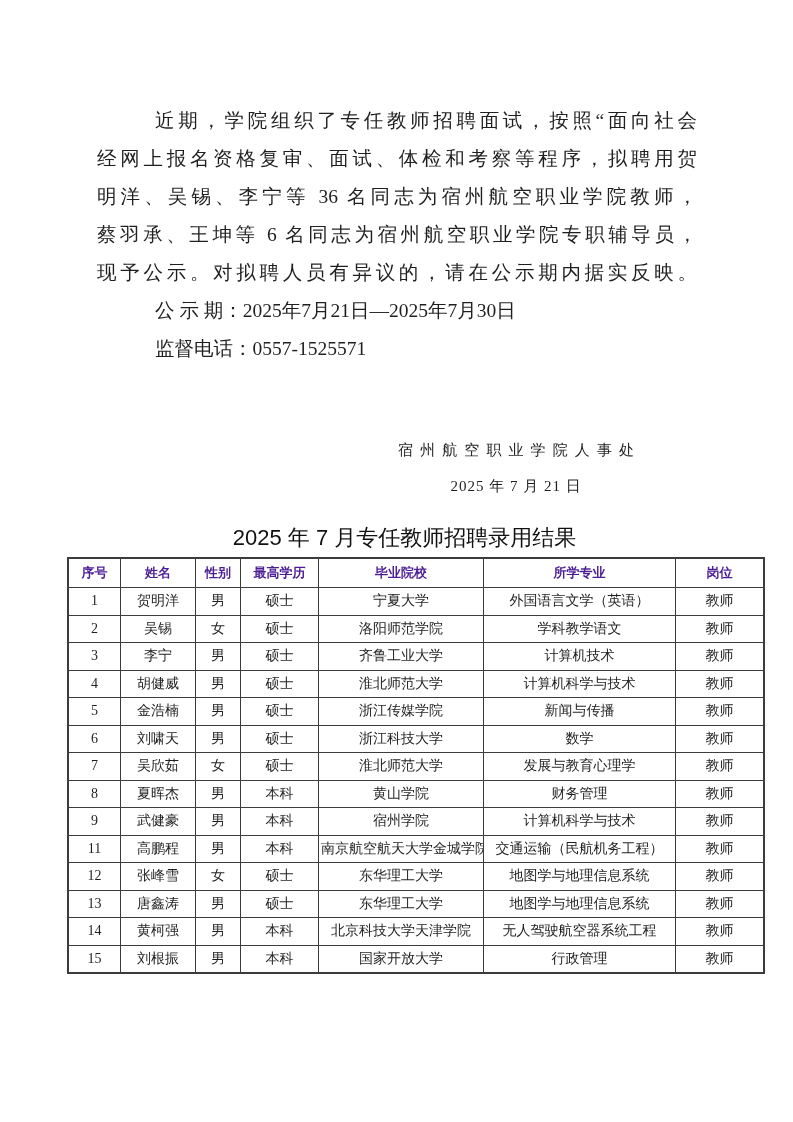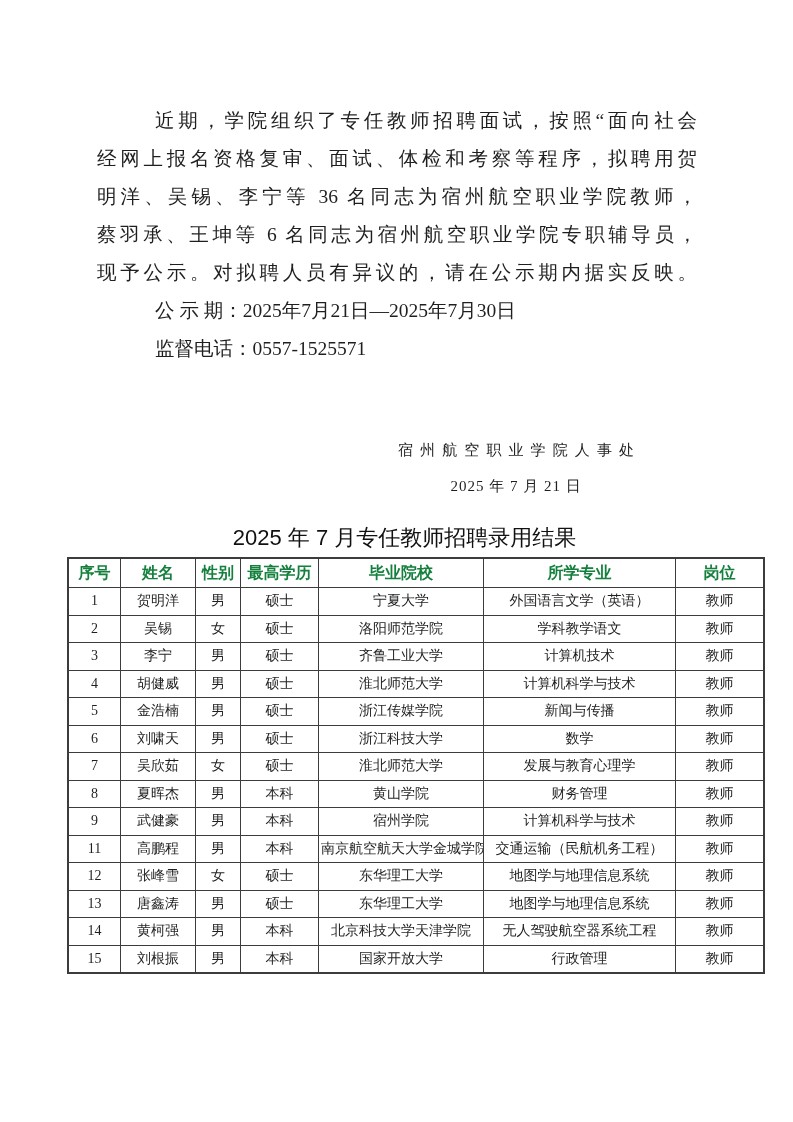--- a/index.html
+++ b/index.html
@@ -71,23 +71,23 @@
     border: 1px solid #3c3c3c;
     text-align: center;
     vertical-align: middle;
     padding: 0 2px;
     overflow: hidden;
     white-space: nowrap;
   }
   .results-table th {
     font-family: "Liberation Sans", "DejaVu Sans", sans-serif;
     font-weight: bold;
-    font-size: 16px;
+    font-size: 13px;
     height: 28px;
-    color: #15803d;
+    color: #4c1d95;
   }
   .results-table td {
     font-size: 14px;
     height: 26.5px;
   }
   .results-table th:nth-child(1), .results-table td:nth-child(1) { width: 47px; }
   .results-table th:nth-child(2), .results-table td:nth-child(2) { width: 70px; }
   .results-table th:nth-child(3), .results-table td:nth-child(3) { width: 40px; }
   .results-table th:nth-child(4), .results-table td:nth-child(4) { width: 73px; }
   .results-table th:nth-child(5), .results-table td:nth-child(5) { width: 160px; }

